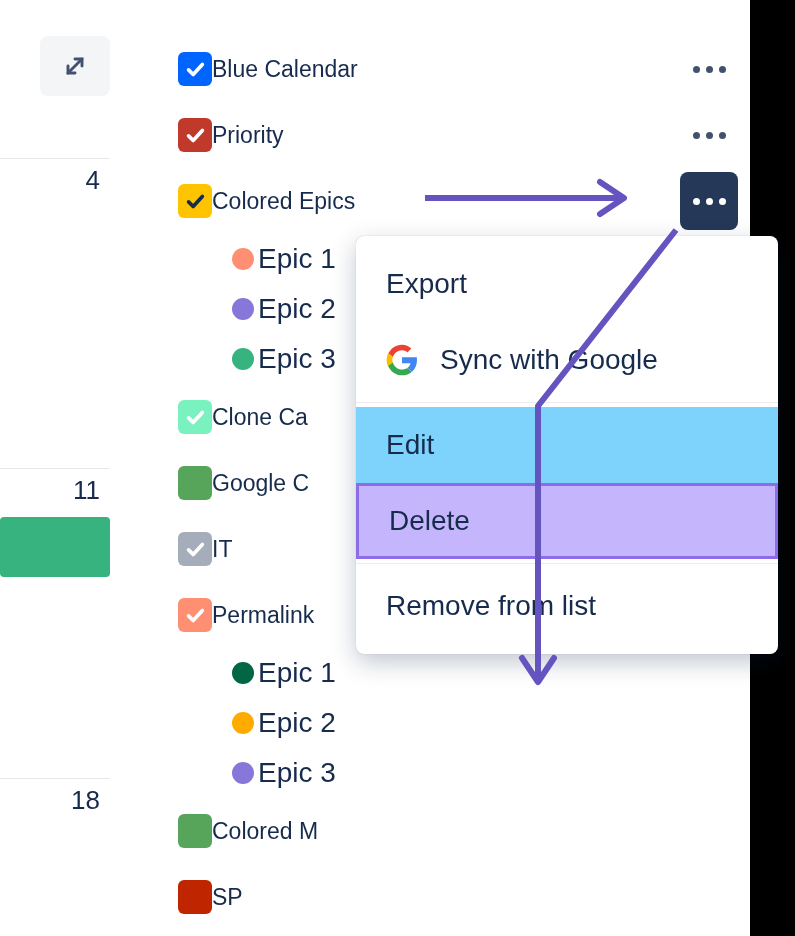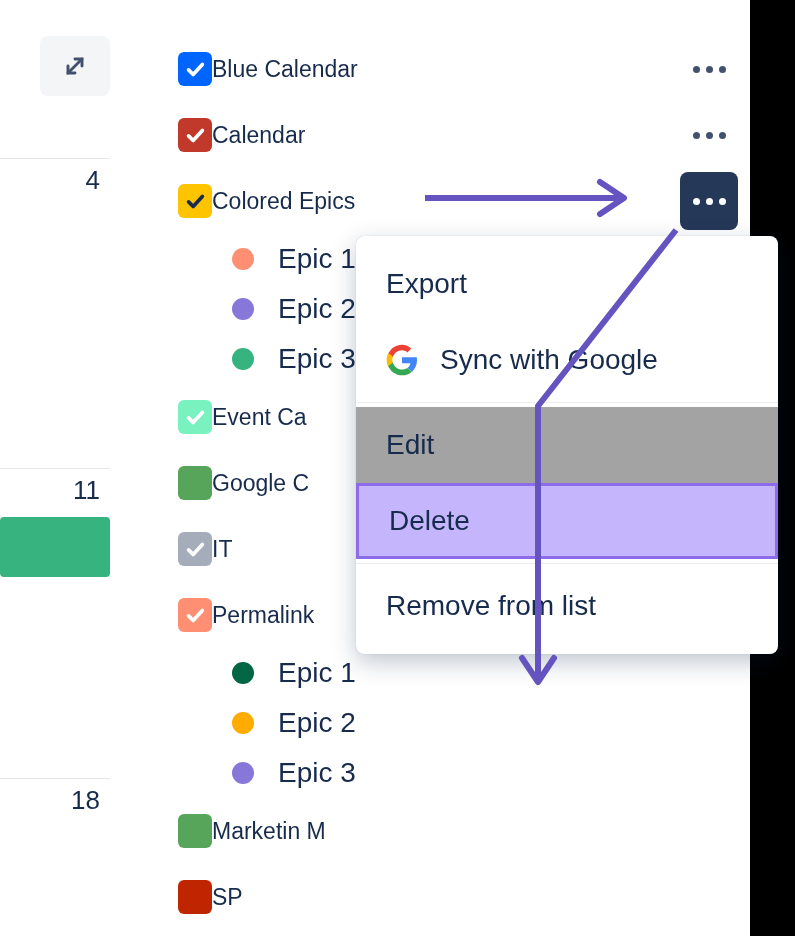--- a/index.html
+++ b/index.html
@@ -32,26 +32,26 @@
   .cal-label { font-size:23px; color:#172b4d; white-space:nowrap; overflow:hidden; }
   .row-actions { margin-left:auto; width:58px; height:58px; border-radius:8px; display:flex; align-items:center; justify-content:center; cursor:pointer; }
   .dots { display:flex; gap:6px; }
   .dots span { width:7px; height:7px; border-radius:50%; background:#42526e; }
   .row-actions.active { background:#253858; }
   .row-actions.active .dots span { background:#fff; }
 
   
   .epic-row { display:flex; align-items:center; height:50px; padding-left:54px; }
   .epic-dot { width:22px; height:22px; border-radius:50%; flex-shrink:0; }
-  .epic-label { margin-left:24px; font-size:28px; color:#172b4d; }
+  .epic-label { margin-left:4px; font-size:28px; color:#172b4d; }
 
   
   .menu { position:absolute; left:356px; top:236px; width:422px; background:#fff; border-radius:8px; box-shadow:0 8px 24px rgba(9,30,66,.25), 0 0 1px rgba(9,30,66,.3); padding:10px 0; z-index:20; }
   .menu-item { height:76px; display:flex; align-items:center; padding:0 30px; font-size:28px; color:#172b4d; cursor:pointer; gap:22px; }
-  .menu-item.hover { background:#a3a3a3;align-items:center; }
+  .menu-item.hover { background:#7dd3fc;align-items:center; }
   .menu-item[data-highlight="true"] { border:3px solid #8c6ce8; background:#c4b5fd; }
   .menu-sep { height:1px; background:#ebecf0; margin:4px 0; }
   .g-logo { width:32px; height:32px; }
 
   
   .anno { position:absolute; z-index:30; pointer-events:none; }
 </style>
 </head>
 <body>
 
@@ -91,21 +91,21 @@
         </div>
       </div>
   </div>
 
   <div class="cal-row">
     <div class="chk" style="background:#c0392b">
       <svg viewBox="0 0 24 24" fill="none" stroke="#fff" stroke-width="4" stroke-linecap="round" stroke-linejoin="round">
           <polyline points="5 13 10 18 20 7"></polyline>
         </svg>
     </div>
-    <div class="cal-label">Calendar</div>
+    <div class="cal-label">Priority</div>
     <div class="row-actions">
         <div class="dots">
           <span></span>
           <span></span>
           <span></span>
         </div>
       </div>
   </div>
 
   <div class="cal-row">
@@ -135,21 +135,21 @@
       <div class="epic-dot" style="background:#36b37e"></div>
       <div class="epic-label">Epic 3</div>
     </div>
 
   <div class="cal-row">
     <div class="chk" style="background:#79f2c0">
       <svg viewBox="0 0 24 24" fill="none" stroke="#fff" stroke-width="4" stroke-linecap="round" stroke-linejoin="round">
           <polyline points="5 13 10 18 20 7"></polyline>
         </svg>
     </div>
-    <div class="cal-label">Event Ca</div>
+    <div class="cal-label">Clone Ca</div>
   </div>
 
   <div class="cal-row">
     <div class="chk" style="background:#57a55a"></div>
     <div class="cal-label">Google C</div>
   </div>
 
   <div class="cal-row">
     <div class="chk" style="background:#a5adba">
       <svg viewBox="0 0 24 24" fill="none" stroke="#fff" stroke-width="4" stroke-linecap="round" stroke-linejoin="round">
@@ -175,21 +175,21 @@
       <div class="epic-dot" style="background:#ffab00"></div>
       <div class="epic-label">Epic 2</div>
     </div>
   <div class="epic-row">
       <div class="epic-dot" style="background:#8777d9"></div>
       <div class="epic-label">Epic 3</div>
     </div>
 
   <div class="cal-row">
     <div class="chk" style="background:#57a55a"></div>
-    <div class="cal-label">Marketin M</div>
+    <div class="cal-label">Colored M</div>
   </div>
 
   <div class="cal-row">
     <div class="chk" style="background:#bf2600"></div>
     <div class="cal-label">SP</div>
   </div>
 
   <div class="cal-row">
 
     <div class="row-actions"></div>

